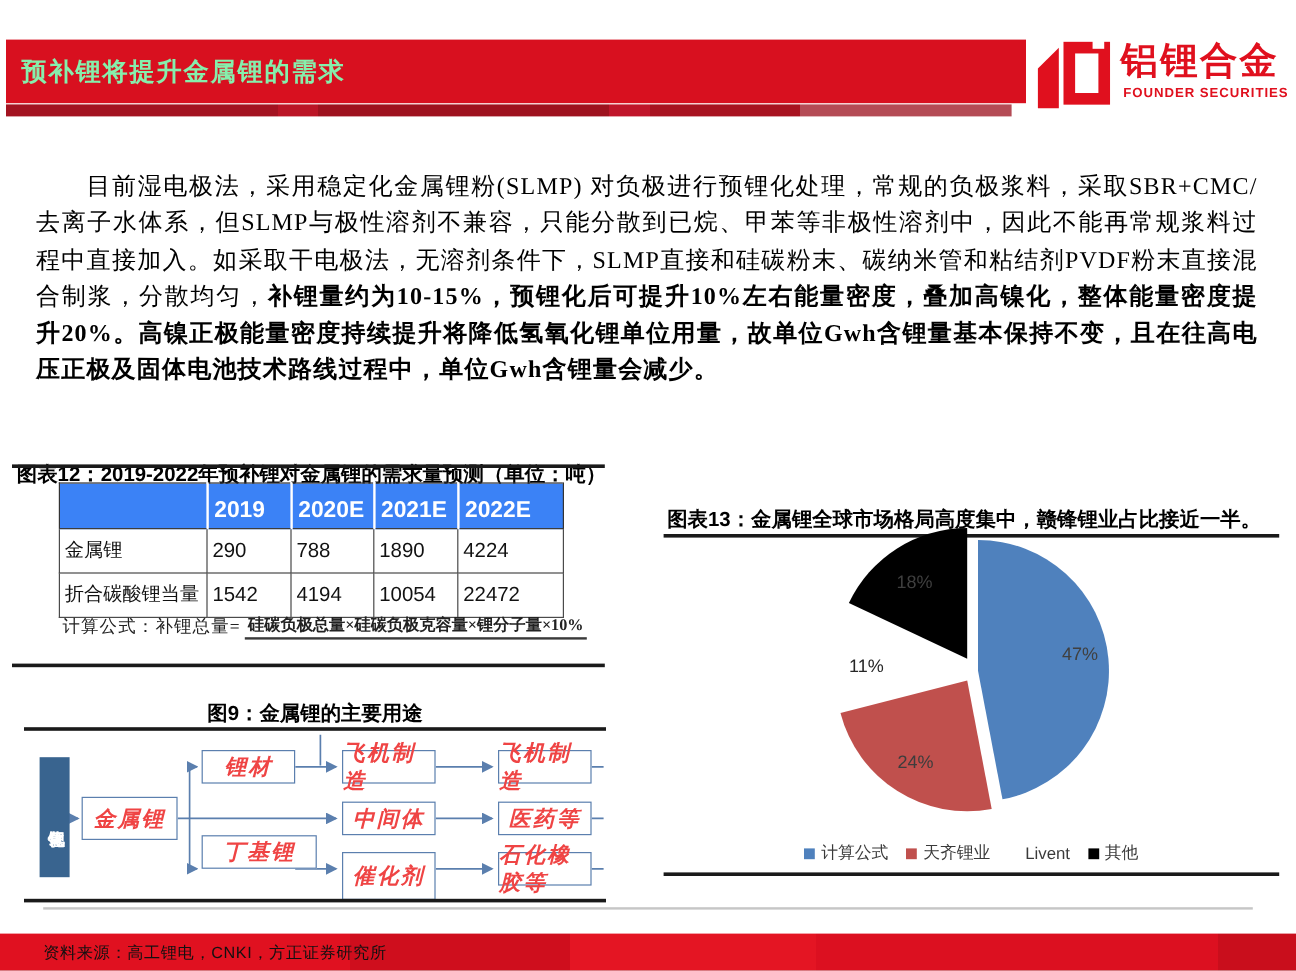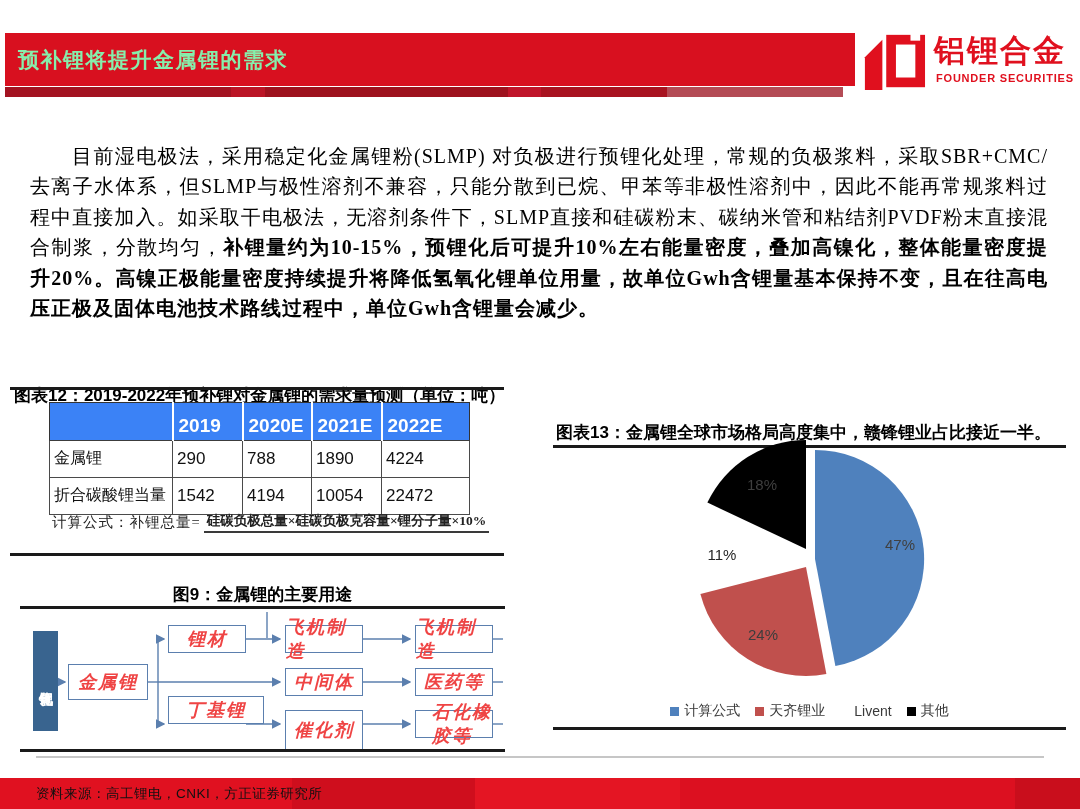--- a/index.html
+++ b/index.html
@@ -161,21 +161,21 @@
     </svg>
     <div class="dnode src" style="left:13px;top:19px;width:25px;height:100px;">氯化锂</div>
     <div class="dnode" style="left:48px;top:52px;width:80px;height:36px;">金属锂</div>
     <div class="dnode" style="left:148px;top:13px;width:78px;height:28px;">锂材</div>
     <div class="dnode" style="left:148px;top:84px;width:96px;height:28px;">丁基锂</div>
     <div class="dnode" style="left:265px;top:13px;width:78px;height:28px;">飞机制造</div>
     <div class="dnode" style="left:265px;top:56px;width:78px;height:28px;">中间体</div>
     <div class="dnode" style="left:265px;top:98px;width:78px;height:40px;">催化剂</div>
     <div class="dnode" style="left:395px;top:13px;width:78px;height:28px;">飞机制造</div>
     <div class="dnode" style="left:395px;top:56px;width:78px;height:28px;">医药等</div>
-    <div class="dnode" style="left:395px;top:98px;width:78px;height:28px;padding-left:16px;">石化橡胶等</div>
+    <div class="dnode" style="left:395px;top:98px;width:78px;height:28px;">石化橡胶等</div>
   </div>
   <div class="abs rule" style="left:20px;top:749px;width:485px;height:3px;"></div>
 
   <div class="abs fig-cap" style="left:556px;top:421px;">图表13：金属锂全球市场格局高度集中，赣锋锂业占比接近一半。</div>
   <div class="abs rule" style="left:553px;top:445px;width:513px;height:3px;"></div>
 
   <svg class="abs" style="left:640px;top:440px;" width="390" height="240" viewBox="0 0 390 240">
     <path d="M 175,119 L 175,10 A 109 109 0 0 1 195.4,226.1 Z" fill="#4f81bd"></path>
     <path d="M 166,127 L 186.4,234.1 A 109 109 0 0 1 60.4,154.1 Z" fill="#c0504d"></path>
     <path d="M 166,109 L 67.4,62.6 A 109 109 0 0 1 166,0 Z" fill="#000000"></path>

